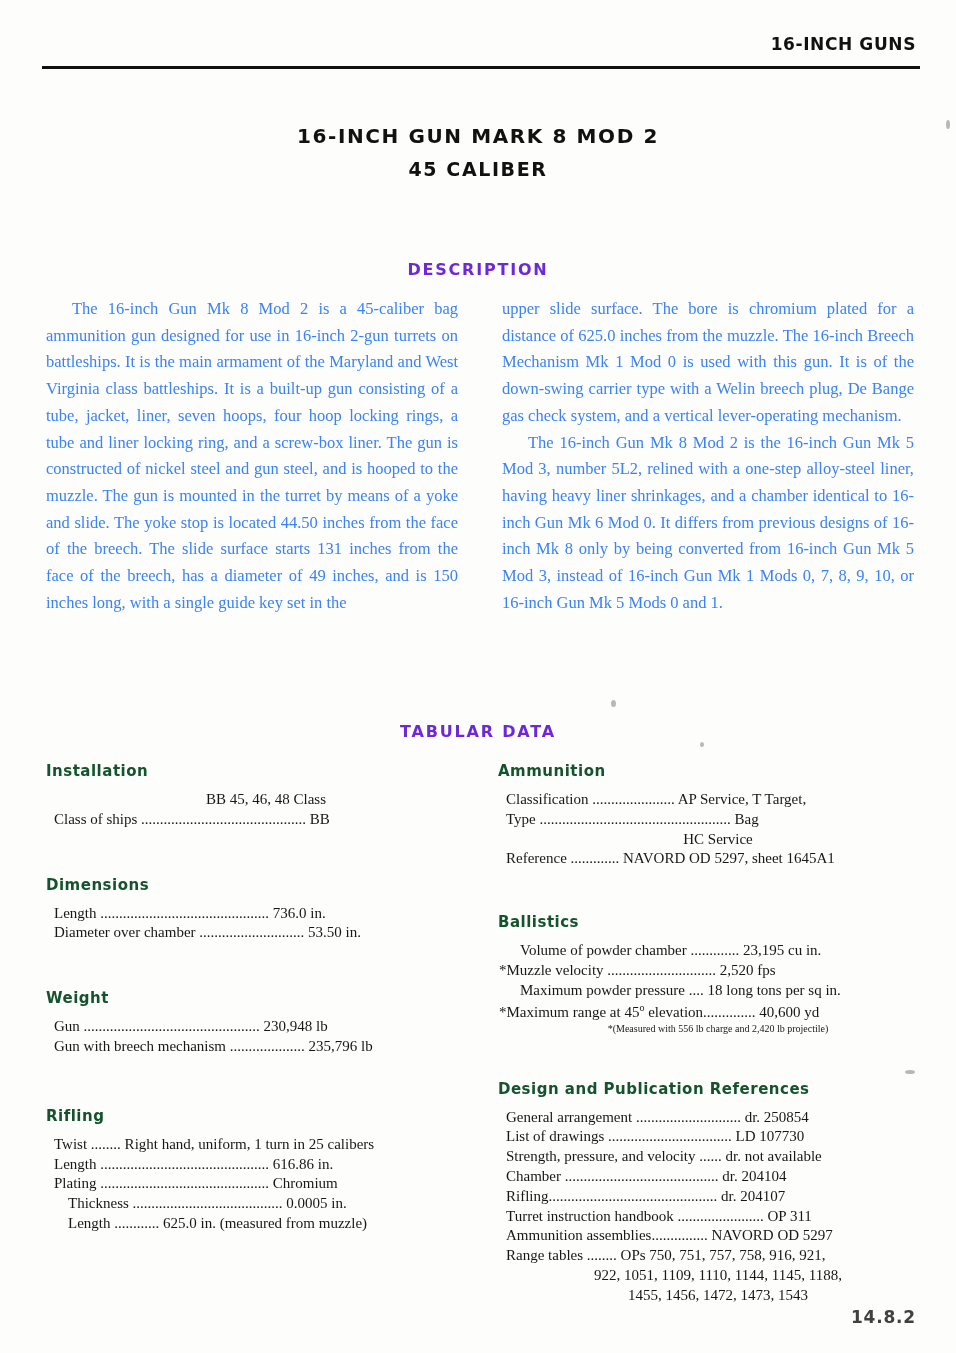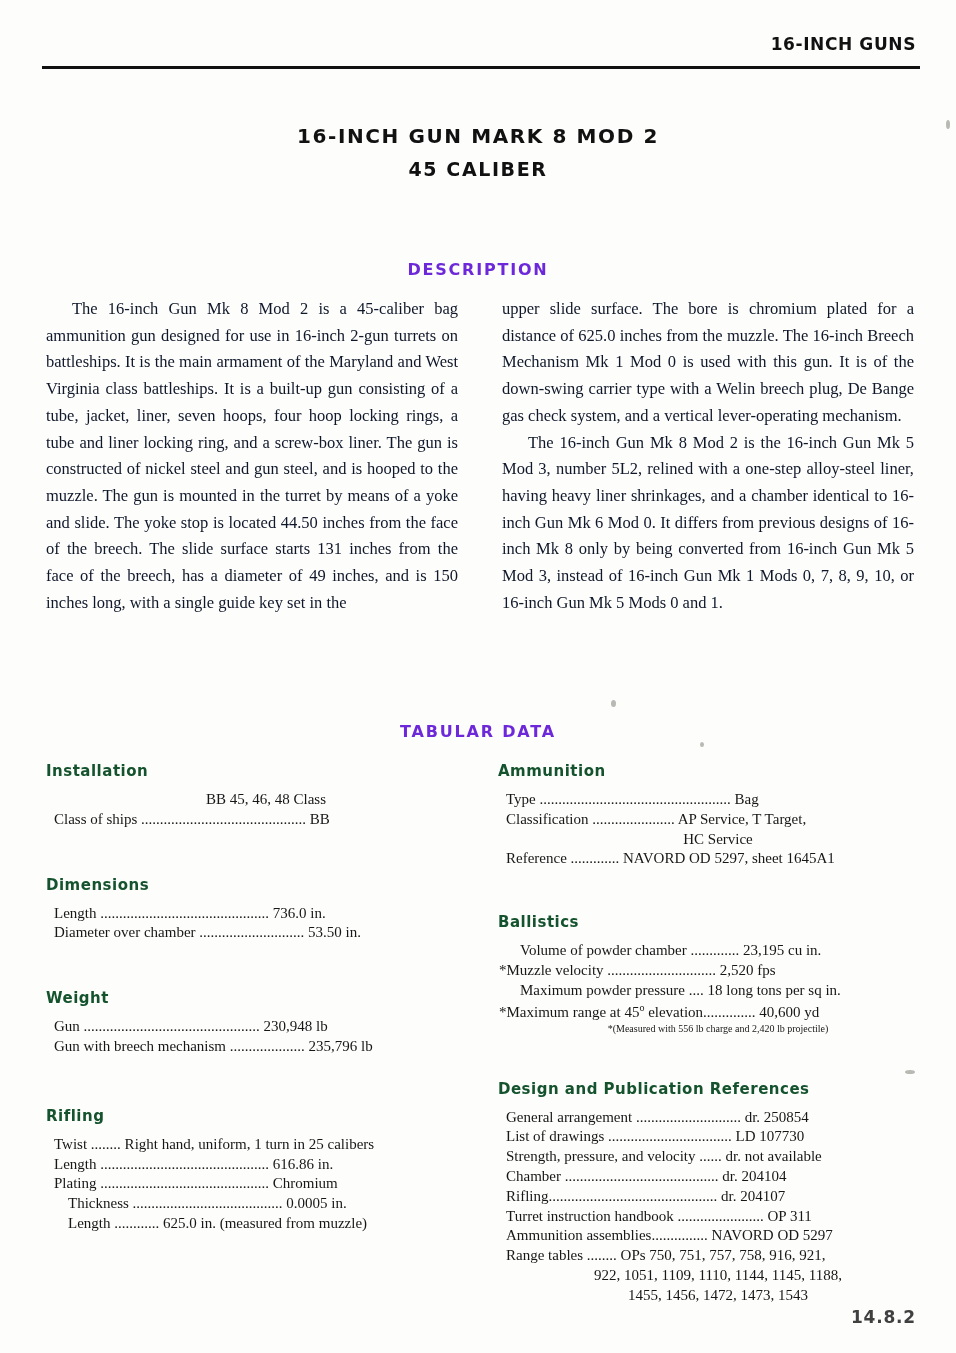--- a/index.html
+++ b/index.html
@@ -90,21 +90,21 @@
     left: 46px;
     width: 868px;
     display: flex;
     gap: 44px;
   }
   .body-col {
     width: 412px;
     font-size: 16.5px;
     line-height: 1.62;
     text-align: justify;
-    color: #0f172a;
+    color: #3b82f6;
   }
   .body-col p { margin: 0 0 0 0; }
   .body-col p.indent { text-indent: 26px; }
 
   
   .tab-cols {
     position: absolute;
     top: 762px;
     left: 46px;
     width: 884px;
@@ -238,22 +238,22 @@
         </div>
       </div>
 
     </div>
 
     <div class="tab-col right">
 
       <div class="grp" id="grp-ammunition">
         <div class="grp-title">Ammunition</div>
         <div class="rows">
+          <div class="row">Classification ...................... AP Service, T Target,</div>
           <div class="row">Type ................................................... Bag</div>
-          <div class="row">Classification ...................... AP Service, T Target,</div>
           <div class="row-cont">HC Service</div>
           <div class="row">Reference ............. NAVORD OD 5297, sheet 1645A1</div>
         </div>
       </div>
 
       <div class="grp" id="grp-ballistics">
         <div class="grp-title">Ballistics</div>
         <div class="rows">
           <div class="row indent-left">Volume of powder chamber ............. 23,195 cu in.</div>
           <div class="row"><span class="star">*</span><span>Muzzle velocity ............................. 2,520 fps</span></div>

